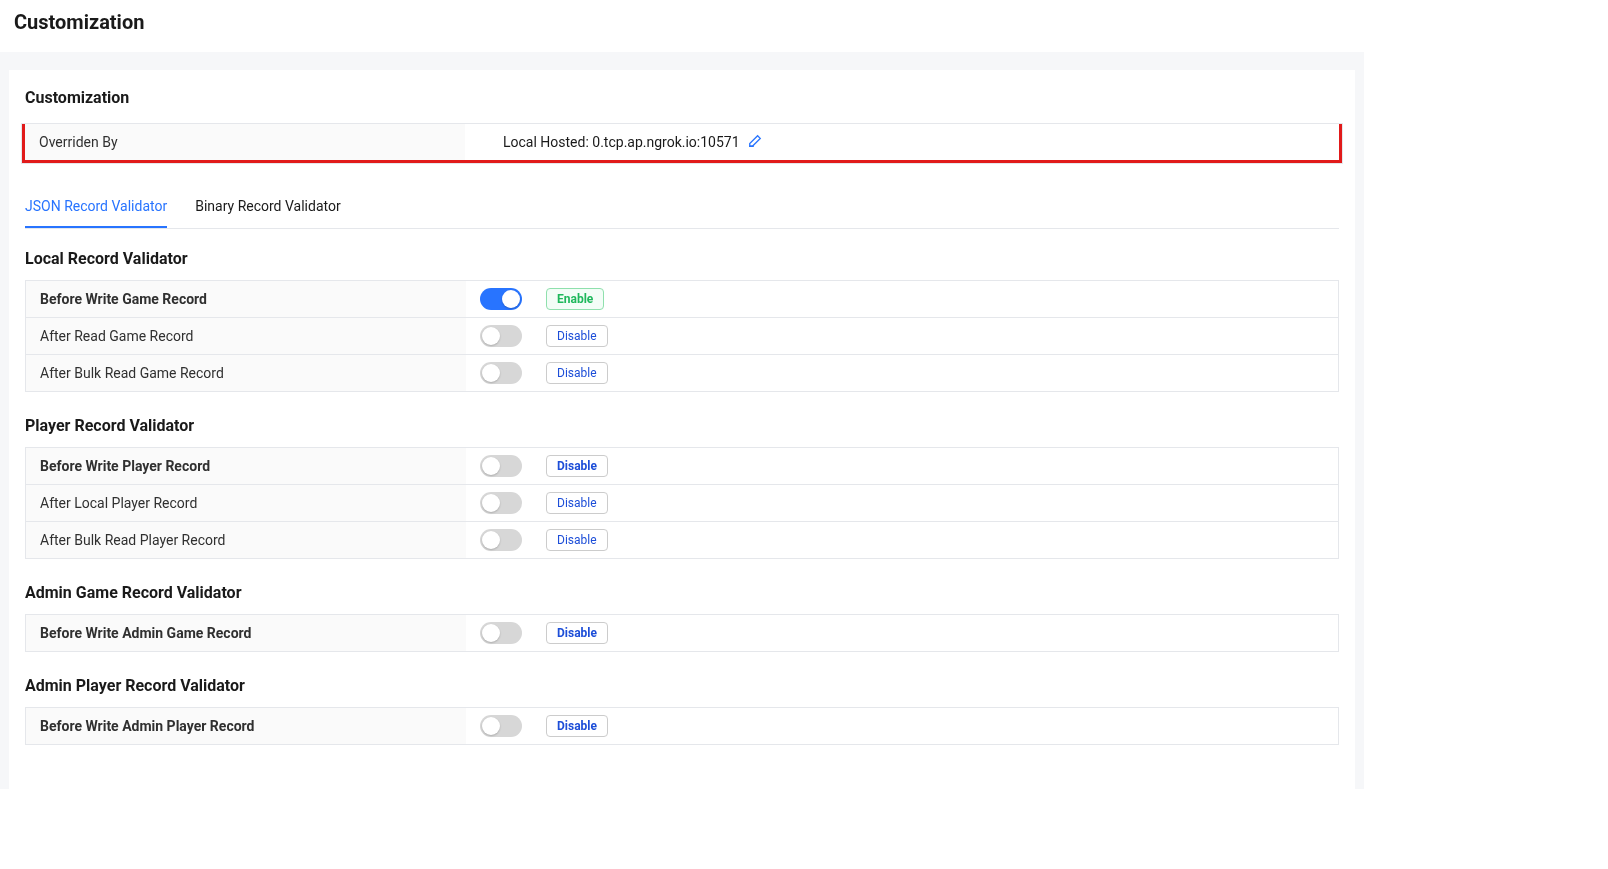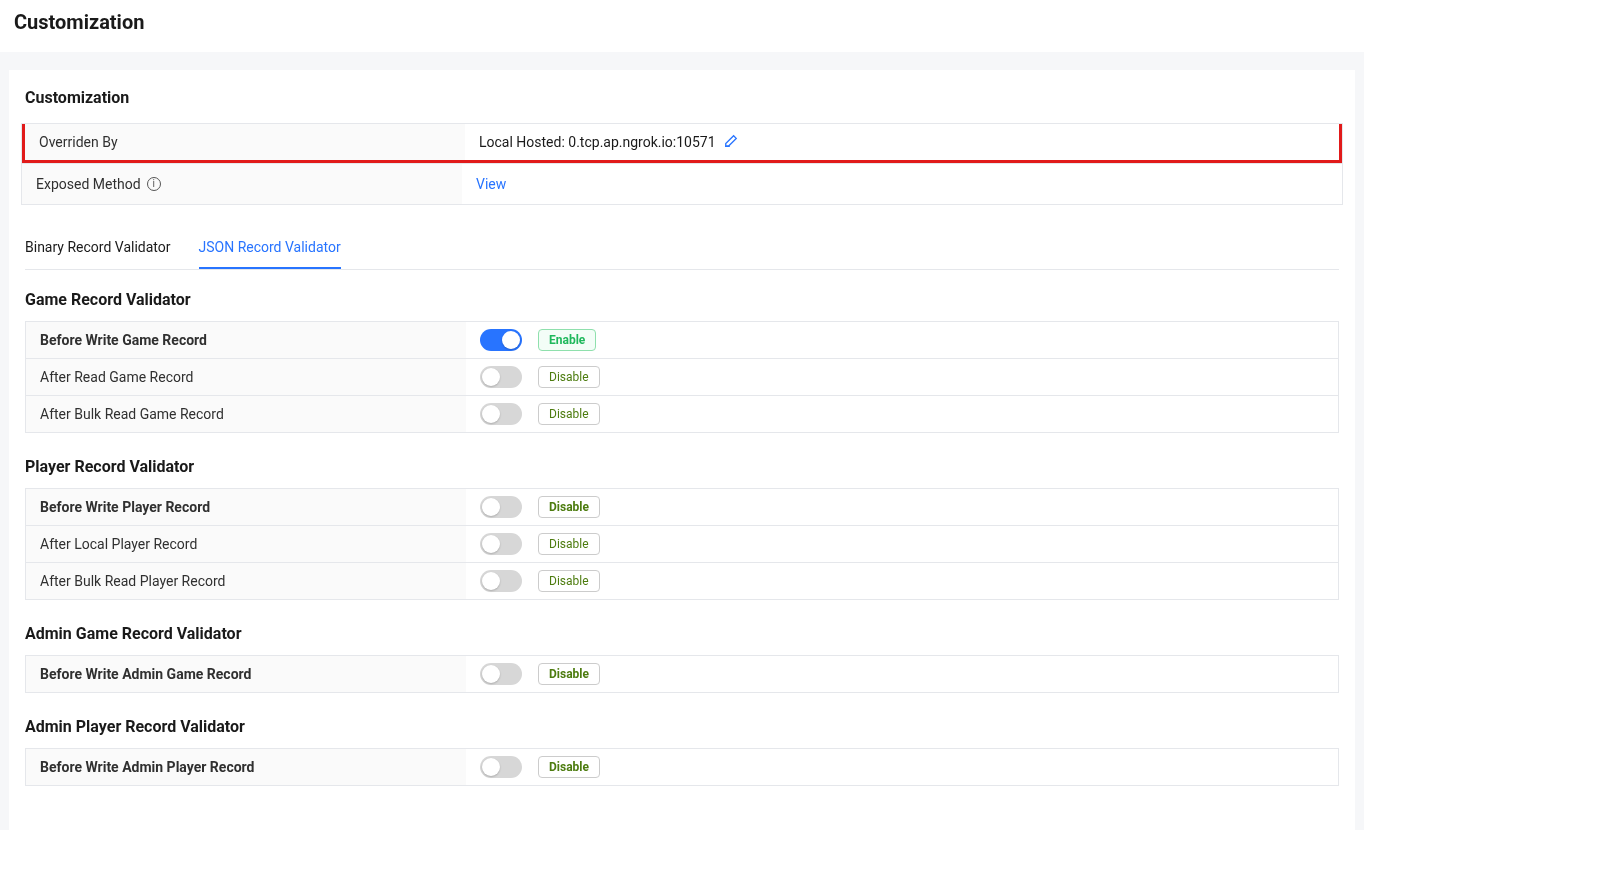--- a/index.html
+++ b/index.html
@@ -9,46 +9,46 @@
   .page-title { font-size: 20px; font-weight: 700; color: #1a1a1a; }
   .gray-band { background: #f6f7f9; padding: 18px 9px 0 9px; }
   .card { background: #fff; }
   .card-inner { padding: 18px 12px 4px 12px; }
   .card-title { font-size: 16px; font-weight: 700; color: #1a1a1a; padding: 0 0 16px 4px; }
   .kv-table { width: 100%; border: 1px solid #e5e7eb; margin-bottom: 16px; }
   .kv-row { display: flex; border-top: 1px solid #e5e7eb; }
   .kv-row:first-child { border-top: none; }
   .kv-label { width: 440px; background: #fafafa; padding: 12px 14px; font-size: 14px; color: #303030; display: flex; align-items: center; gap: 6px; }
   .kv-value { flex: 1; padding: 12px 14px; font-size: 14px; display: flex; gap: 8px; }
-  .highlight-row { border: 3px solid #e11a1a; }
+  .highlight-row { border: 3px solid #e11a1a; gap: 24px; }
   .highlight-row .kv-label, .highlight-row .kv-value { padding-top: 10px; padding-bottom: 10px; }
   .edit-icon { color: #2874ff; width: 14px; height: 14px; cursor: pointer; display: inline-flex; }
   .edit-icon svg { width: 14px; height: 14px; }
   .info-icon { display: inline-flex; align-items: center; justify-content: center; width: 14px; height: 14px; border: 1px solid #555; border-radius: 50%; font-size: 10px; color: #555; line-height: 1; }
   .link { color: #2874ff; text-decoration: none; font-size: 14px; }
   .content { padding: 0 16px 20px 16px; background: #fff; }
   .tabs { display: flex; gap: 28px; border-bottom: 1px solid #e5e7eb; margin-bottom: 20px; }
   .tab { padding: 14px 0 12px 0; font-size: 14px; cursor: pointer; color: #1a1a1a; border-bottom: 2px solid transparent; }
   .tab.active { color: #2874ff; border-bottom: 2px solid #2874ff; }
   .section { margin-bottom: 24px; }
   .section-title { font-size: 16px; font-weight: 700; color: #1a1a1a; margin-bottom: 12px; }
   .val-table { width: 100%; border: 1px solid #e5e7eb; }
   .val-row { display: flex; border-top: 1px solid #e5e7eb; }
   .val-row:first-child { border-top: none; font-weight: bold; }
   .val-label { width: 440px; background: #fafafa; padding: 10px 14px; font-size: 14px; color: #303030; display: flex; align-items: center; }
-  .val-ctrl { flex: 1; padding: 6px 14px; display: flex; align-items: center; gap: 16px; }
+  .val-ctrl { flex: 1; padding: 6px 14px; display: flex; align-items: center; gap: 24px; }
   .toggle { position: relative; width: 42px; height: 22px; border-radius: 11px; cursor: pointer; }
   .toggle.off { background: #d7d7d7; }
   .toggle.on { background: #2874ff; }
   .toggle-knob { position: absolute; top: 2px; width: 18px; height: 18px; border-radius: 50%; background: #fff; box-shadow: 0 1px 2px rgba(0,0,0,0.2); }
   .toggle.off .toggle-knob { left: 2px; }
   .toggle.on .toggle-knob { left: 22px; }
   .status-pill { display: inline-flex; align-items: center; padding: 3px 10px; border-radius: 4px; font-size: 12px; border: 1px solid; }
   .status-pill.enable { color: #1fb85c; border-color: #8fe0ad; background: #f3fdf7; }
-  .status-pill.disable { color: #4d7c0f; border-color: #ccc; background: #fff; text-align: center; }
+  .status-pill.disable { color: #1d4ed8; border-color: #ccc; background: #fff; text-align: center; }
 </style>
 </head>
 <body>
 
 <div class="page">
   <div class="page-header">
     <h1 class="page-title">Customization</h1>
   </div>
 
   <div class="gray-band">
@@ -62,40 +62,31 @@
             <div class="kv-value">
               <span>Local Hosted: 0.tcp.ap.ngrok.io:10571</span>
               <span class="edit-icon">
                 <svg viewBox="0 0 16 16" fill="none" stroke="currentColor" stroke-width="1.5">
                   <path d="M11 2 L14 5 L5 14 L2 14 L2 11 Z"></path>
                   <path d="M2 14 L6 14" stroke-linecap="round"></path>
                 </svg>
               </span>
             </div>
           </div>
-          <div class="kv-row">
-            <div class="kv-label">
-              <span>Exposed Method</span>
-              <span class="info-icon">i</span>
-            </div>
-            <div class="kv-value">
-              <a href="#" class="link">View</a>
-            </div>
-          </div>
         </div>
       </div>
 
       <div class="content">
         <div class="tabs">
+            <div class="tab active">JSON Record Validator</div>
             <div class="tab">Binary Record Validator</div>
-            <div class="tab active">JSON Record Validator</div>
           </div>
         <div id="sections-mount">
             <div class="section">
-              <div class="section-title">Game Record Validator</div>
+              <div class="section-title">Local Record Validator</div>
               <div class="val-table">
                 <div class="val-row">
                   <div class="val-label">Before Write Game Record</div>
                   <div class="val-ctrl">
                     <div class="toggle on">
                       <div class="toggle-knob"></div>
                     </div>
                     <span class="status-pill enable">Enable</span>
                   </div>
                 </div>

